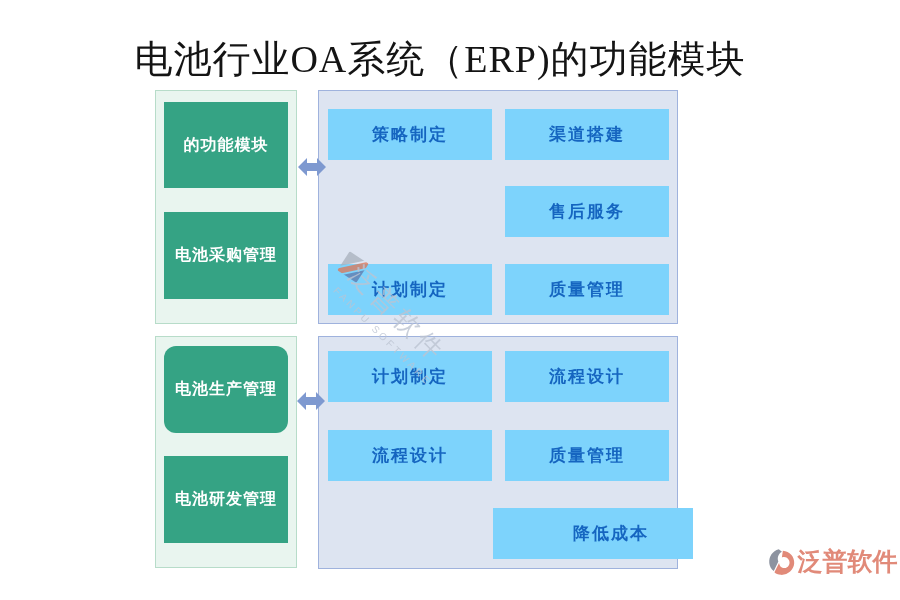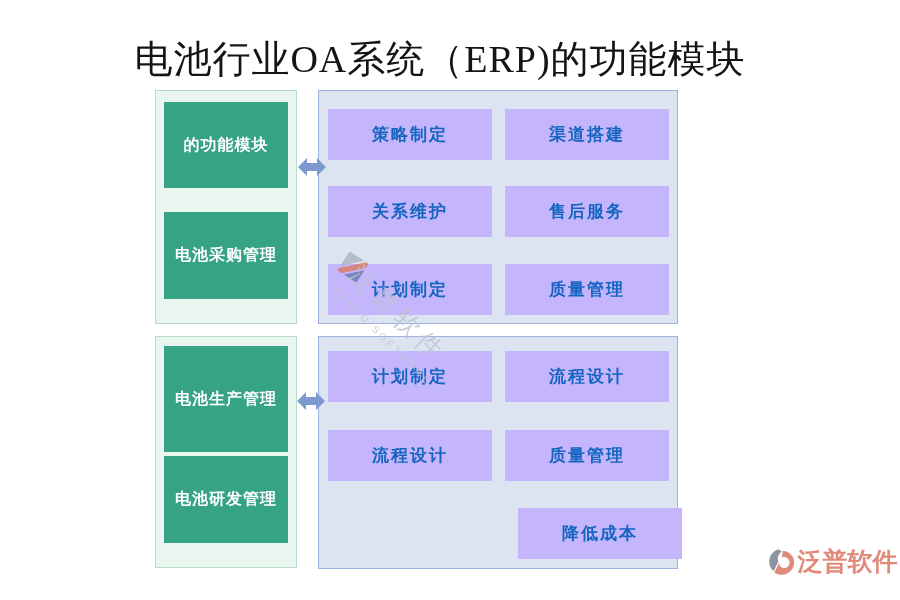--- a/index.html
+++ b/index.html
@@ -20,21 +20,21 @@
     position:absolute;width:360px;background:var(--blue-panel-bg,#dde4f1);
     border:1px solid var(--blue-panel-border,#9fb2dd);box-sizing:border-box;
   }
   .green-box{
     position:absolute;left:8px;width:124px;background:var(--green-box,#35a384);
     color:#ffffff;font-weight:bold;font-size:16px;
     display:flex;align-items:center;justify-content:center;
     font-family:"Liberation Serif",serif;letter-spacing:1px;white-space:nowrap;
   }
   .module-box{
-    position:absolute;width:164px;height:51px;background:#c4b5fd;
+    position:absolute;width:164px;height:51px;background:#7dd3fc;
     color:var(--module-text,#1565c0);font-weight:bold;font-size:17px;
     display:flex;align-items:center;justify-content:center;
     font-family:"Liberation Serif",serif;letter-spacing:2px;white-space:nowrap;
   }
   .arrow{position:absolute;width:30px;height:24px;}
   .watermark{position:absolute;left:0;top:0;width:900px;height:600px;pointer-events:none;}
   .wm-diamond{position:absolute;left:337px;top:251px;transform:rotate(-12deg);}
   .wm-text{
     position:absolute;left:366px;top:258px;transform:rotate(45deg);transform-origin:0 0;
     color:var(--watermark-text,#bcc4d2);opacity:0.8;
@@ -60,37 +60,36 @@
   <div class="title">电池行业OA系统（ERP)的功能模块</div>
 
   <div class="panel-green" style="left:155px;top:90px;height:234px;">
     <div class="green-box" style="top:11px;height:86px;">的功能模块</div>
     <div class="green-box" style="top:121px;height:87px;">电池采购管理</div>
   </div>
 
   <div class="panel-blue" style="left:318px;top:90px;height:234px;">
     <div class="module-box" style="left:9px;top:18px;">策略制定</div>
     <div class="module-box" style="left:186px;top:18px;">渠道搭建</div>
-    <div class="module-box" style="left:9px;top:95px;">关系维护</div>
     <div class="module-box" style="left:186px;top:95px;">售后服务</div>
     <div class="module-box" style="left:9px;top:173px;">计划制定</div>
     <div class="module-box" style="left:186px;top:173px;">质量管理</div>
   </div>
 
   <div class="panel-green" style="left:155px;top:336px;height:232px;">
-    <div class="green-box" style="top:9px;height:106px;">电池生产管理</div>
+    <div class="green-box" style="top:9px;height:87px;border-radius:12px;">电池生产管理</div>
     <div class="green-box" style="top:119px;height:87px;">电池研发管理</div>
   </div>
 
   <div class="panel-blue" style="left:318px;top:336px;height:233px;">
     <div class="module-box" style="left:9px;top:14px;">计划制定</div>
     <div class="module-box" style="left:186px;top:14px;">流程设计</div>
     <div class="module-box" style="left:9px;top:93px;">流程设计</div>
     <div class="module-box" style="left:186px;top:93px;">质量管理</div>
-    <div class="module-box" style="left:199px;top:171px;">降低成本</div>
+    <div class="module-box" style="left:174px;top:171px;padding-left:36px;">降低成本</div>
   </div>
 
   <svg class="arrow" style="left:297px;top:155px;" viewBox="0 0 30 24">
     <polygon points="1,12 10,3 10,8 20,8 20,3 29,12 20,21 20,16 10,16 10,21" fill="#7e99d0"></polygon>
   </svg>
   <svg class="arrow" style="left:296px;top:389px;" viewBox="0 0 30 24">
     <polygon points="1,12 10,3 10,8 20,8 20,3 29,12 20,21 20,16 10,16 10,21" fill="#7e99d0"></polygon>
   </svg>
 
   <div class="watermark">

